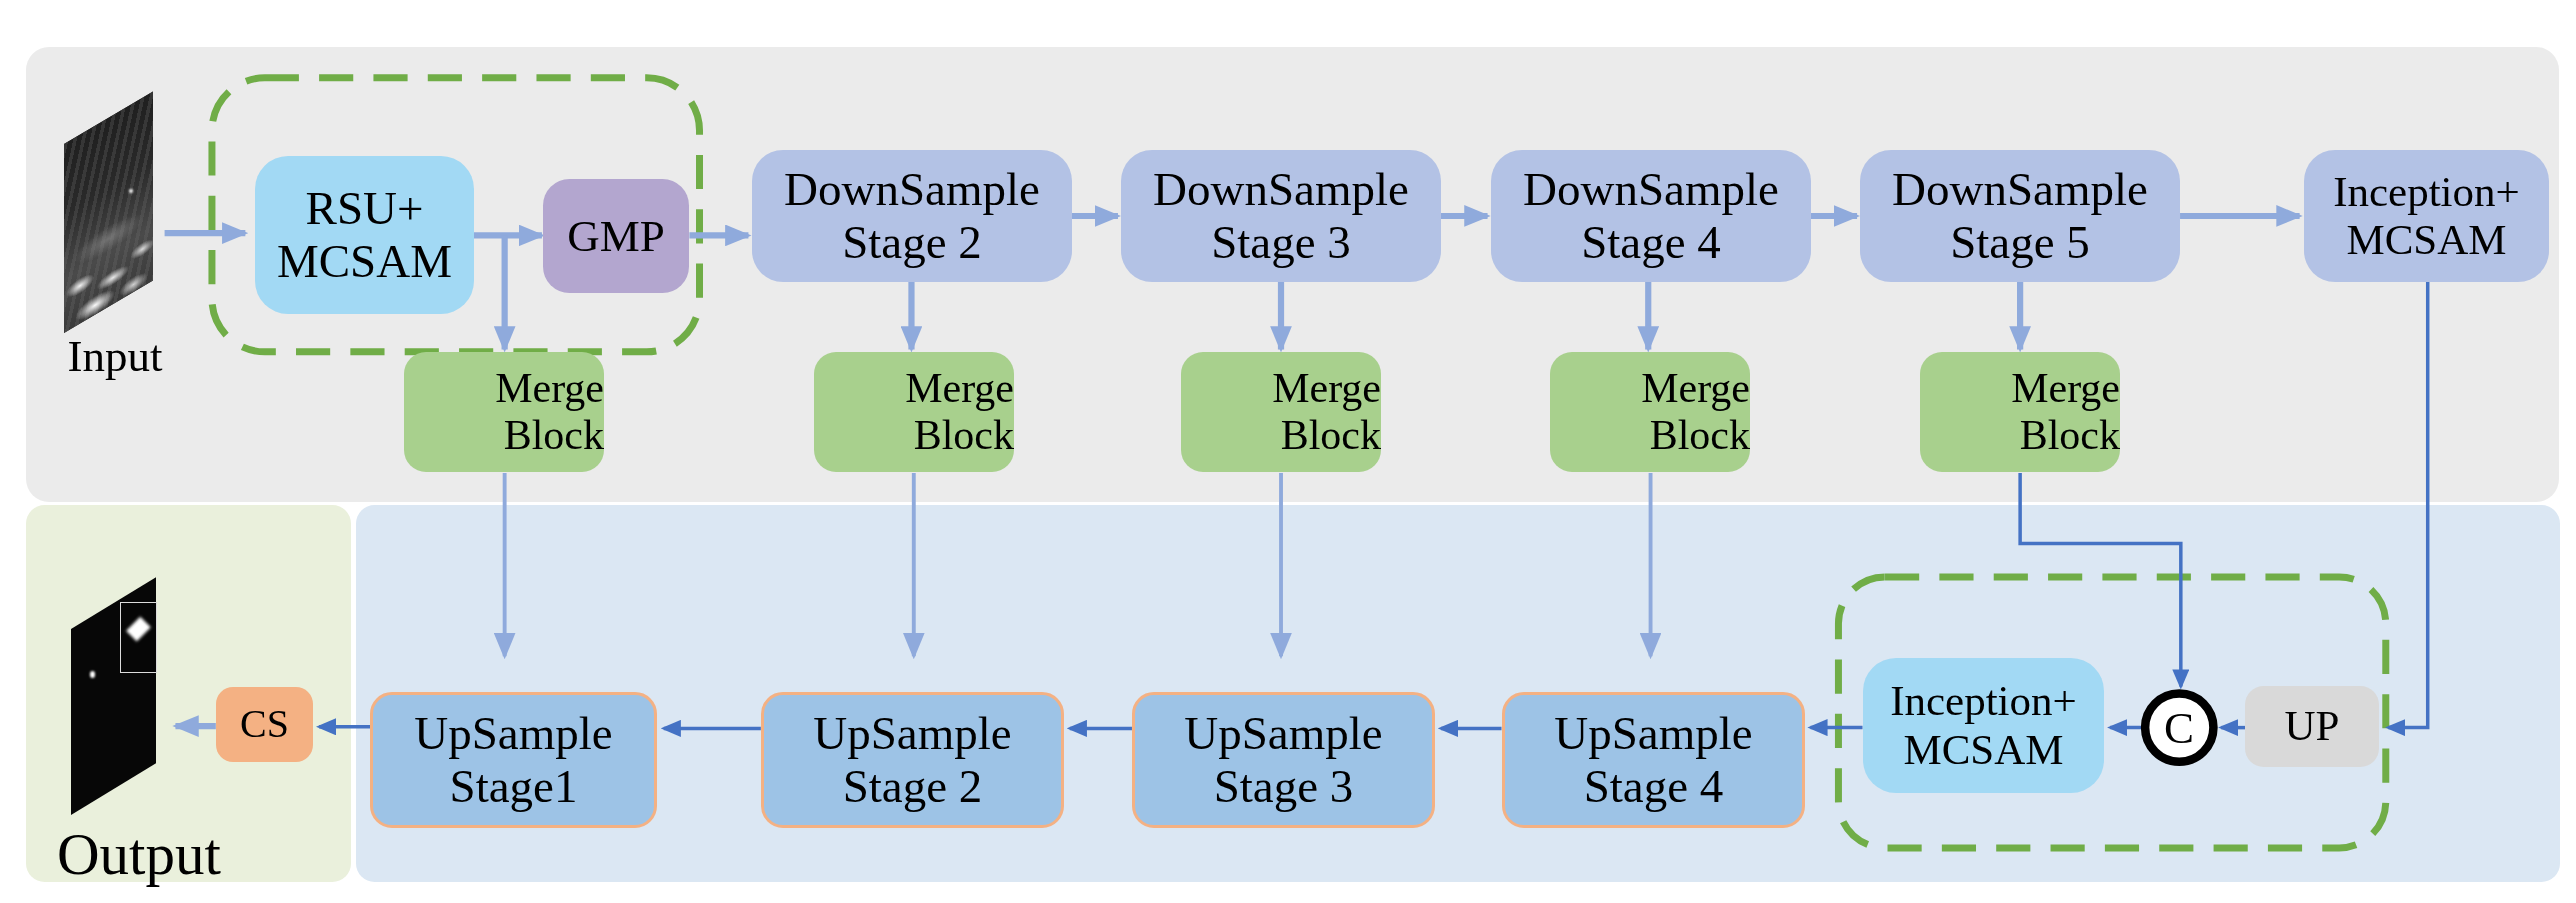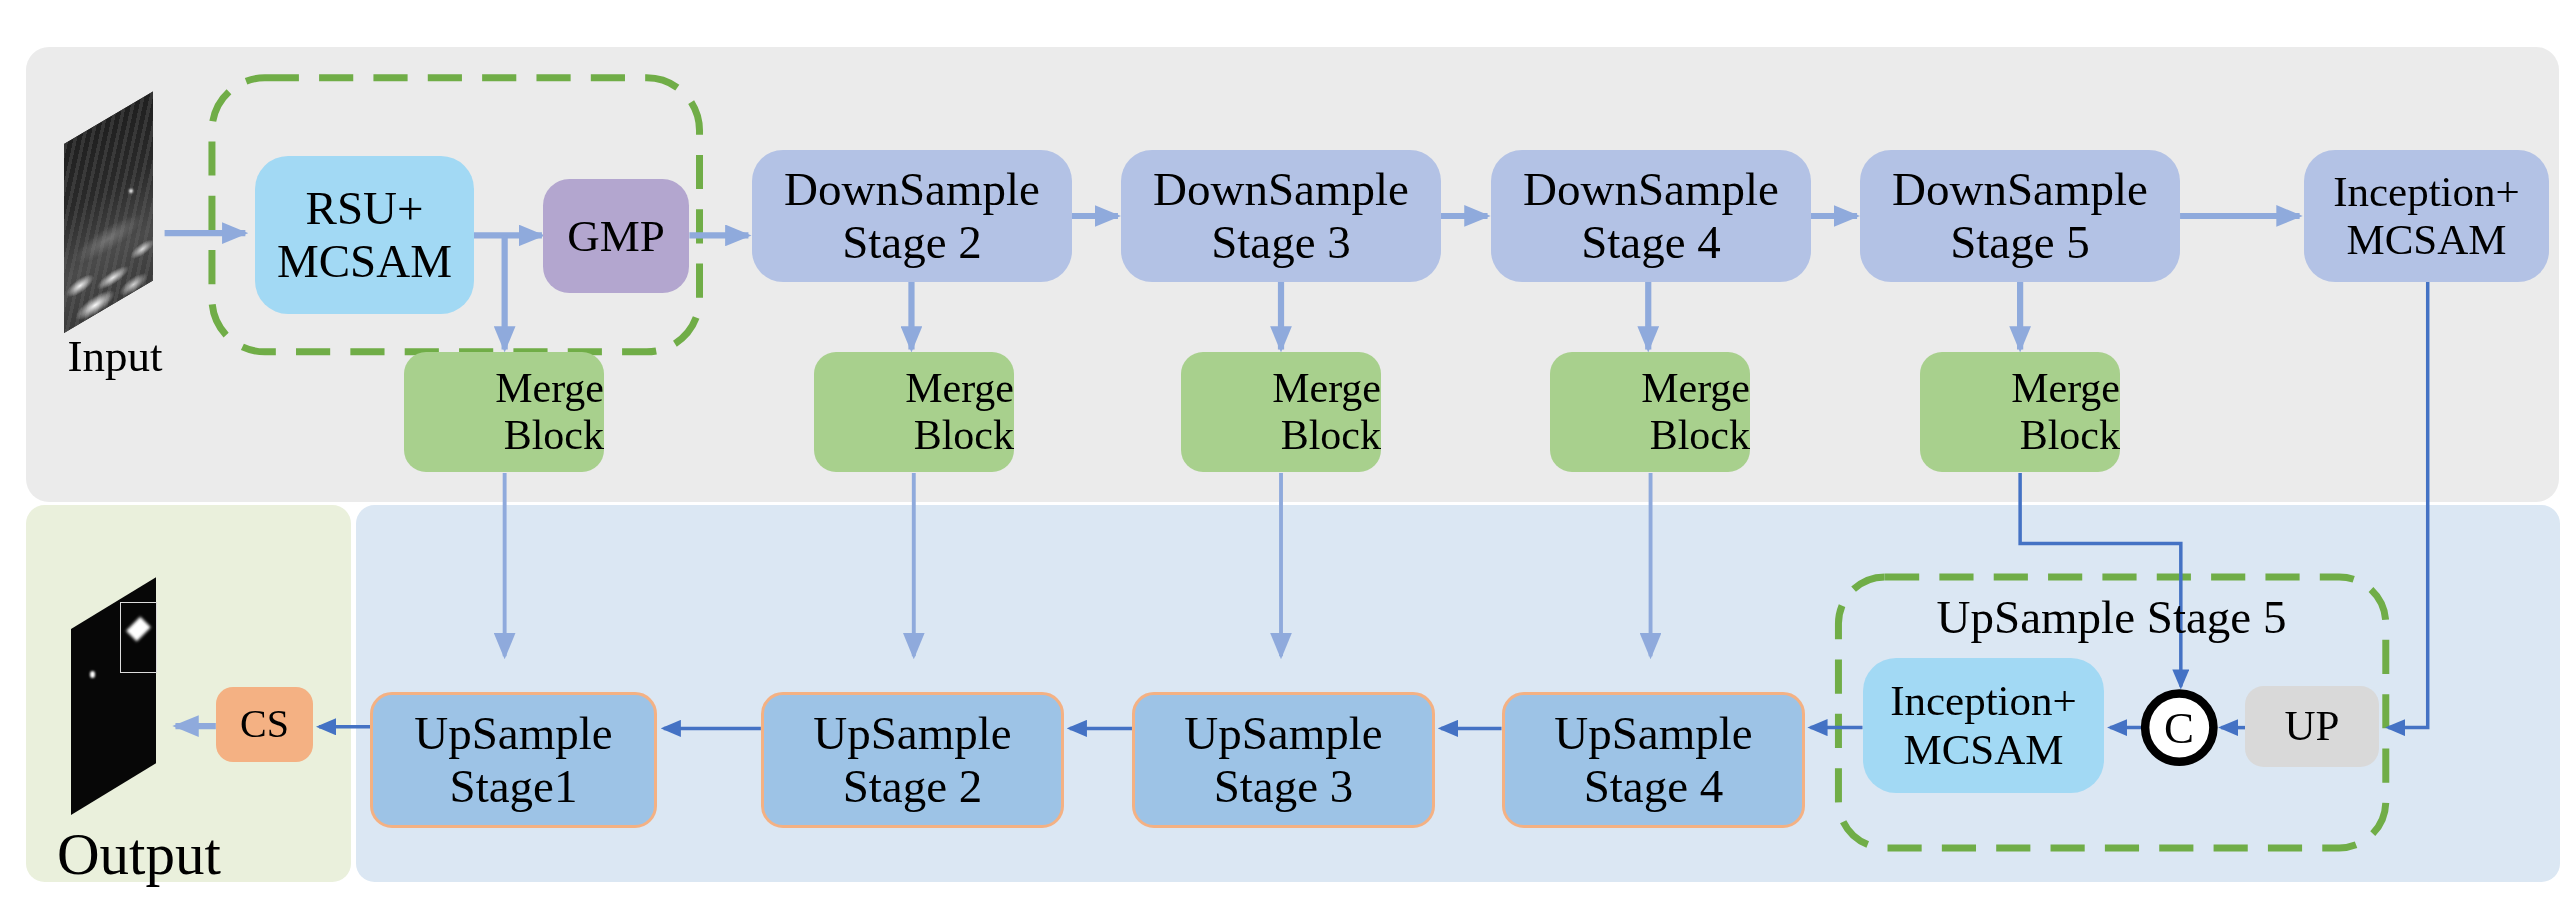--- a/index.html
+++ b/index.html
@@ -111,21 +111,20 @@
     </g>
 
     <circle cx="2807" cy="937" r="44" fill="#ffffff" stroke="#000000" stroke-width="11"></circle>
   </svg>
 
 
   <div id="input-image"></div>
   <div id="input-spark"></div>
   <div class="iolabel" style="left:49px;top:334px;width:132px;">Input</div>
 
-  <div class="grouplabel" style="left:1838px;top:594px;width:547px;">UpSample Stage 5</div>
 
   <div class="box cyan" style="left:247px;top:156px;width:219px;height:158px;margin-left:8px;">
     <span>RSU+</span>
     <span>MCSAM</span>
   </div>
   <div class="box gmp" style="left:543px;top:179px;width:146px;height:114px;">
     <span>GMP</span>
   </div>
   <div class="box stage" style="left:752px;top:150px;width:320px;height:132px;">
     <span>DownSample</span>

